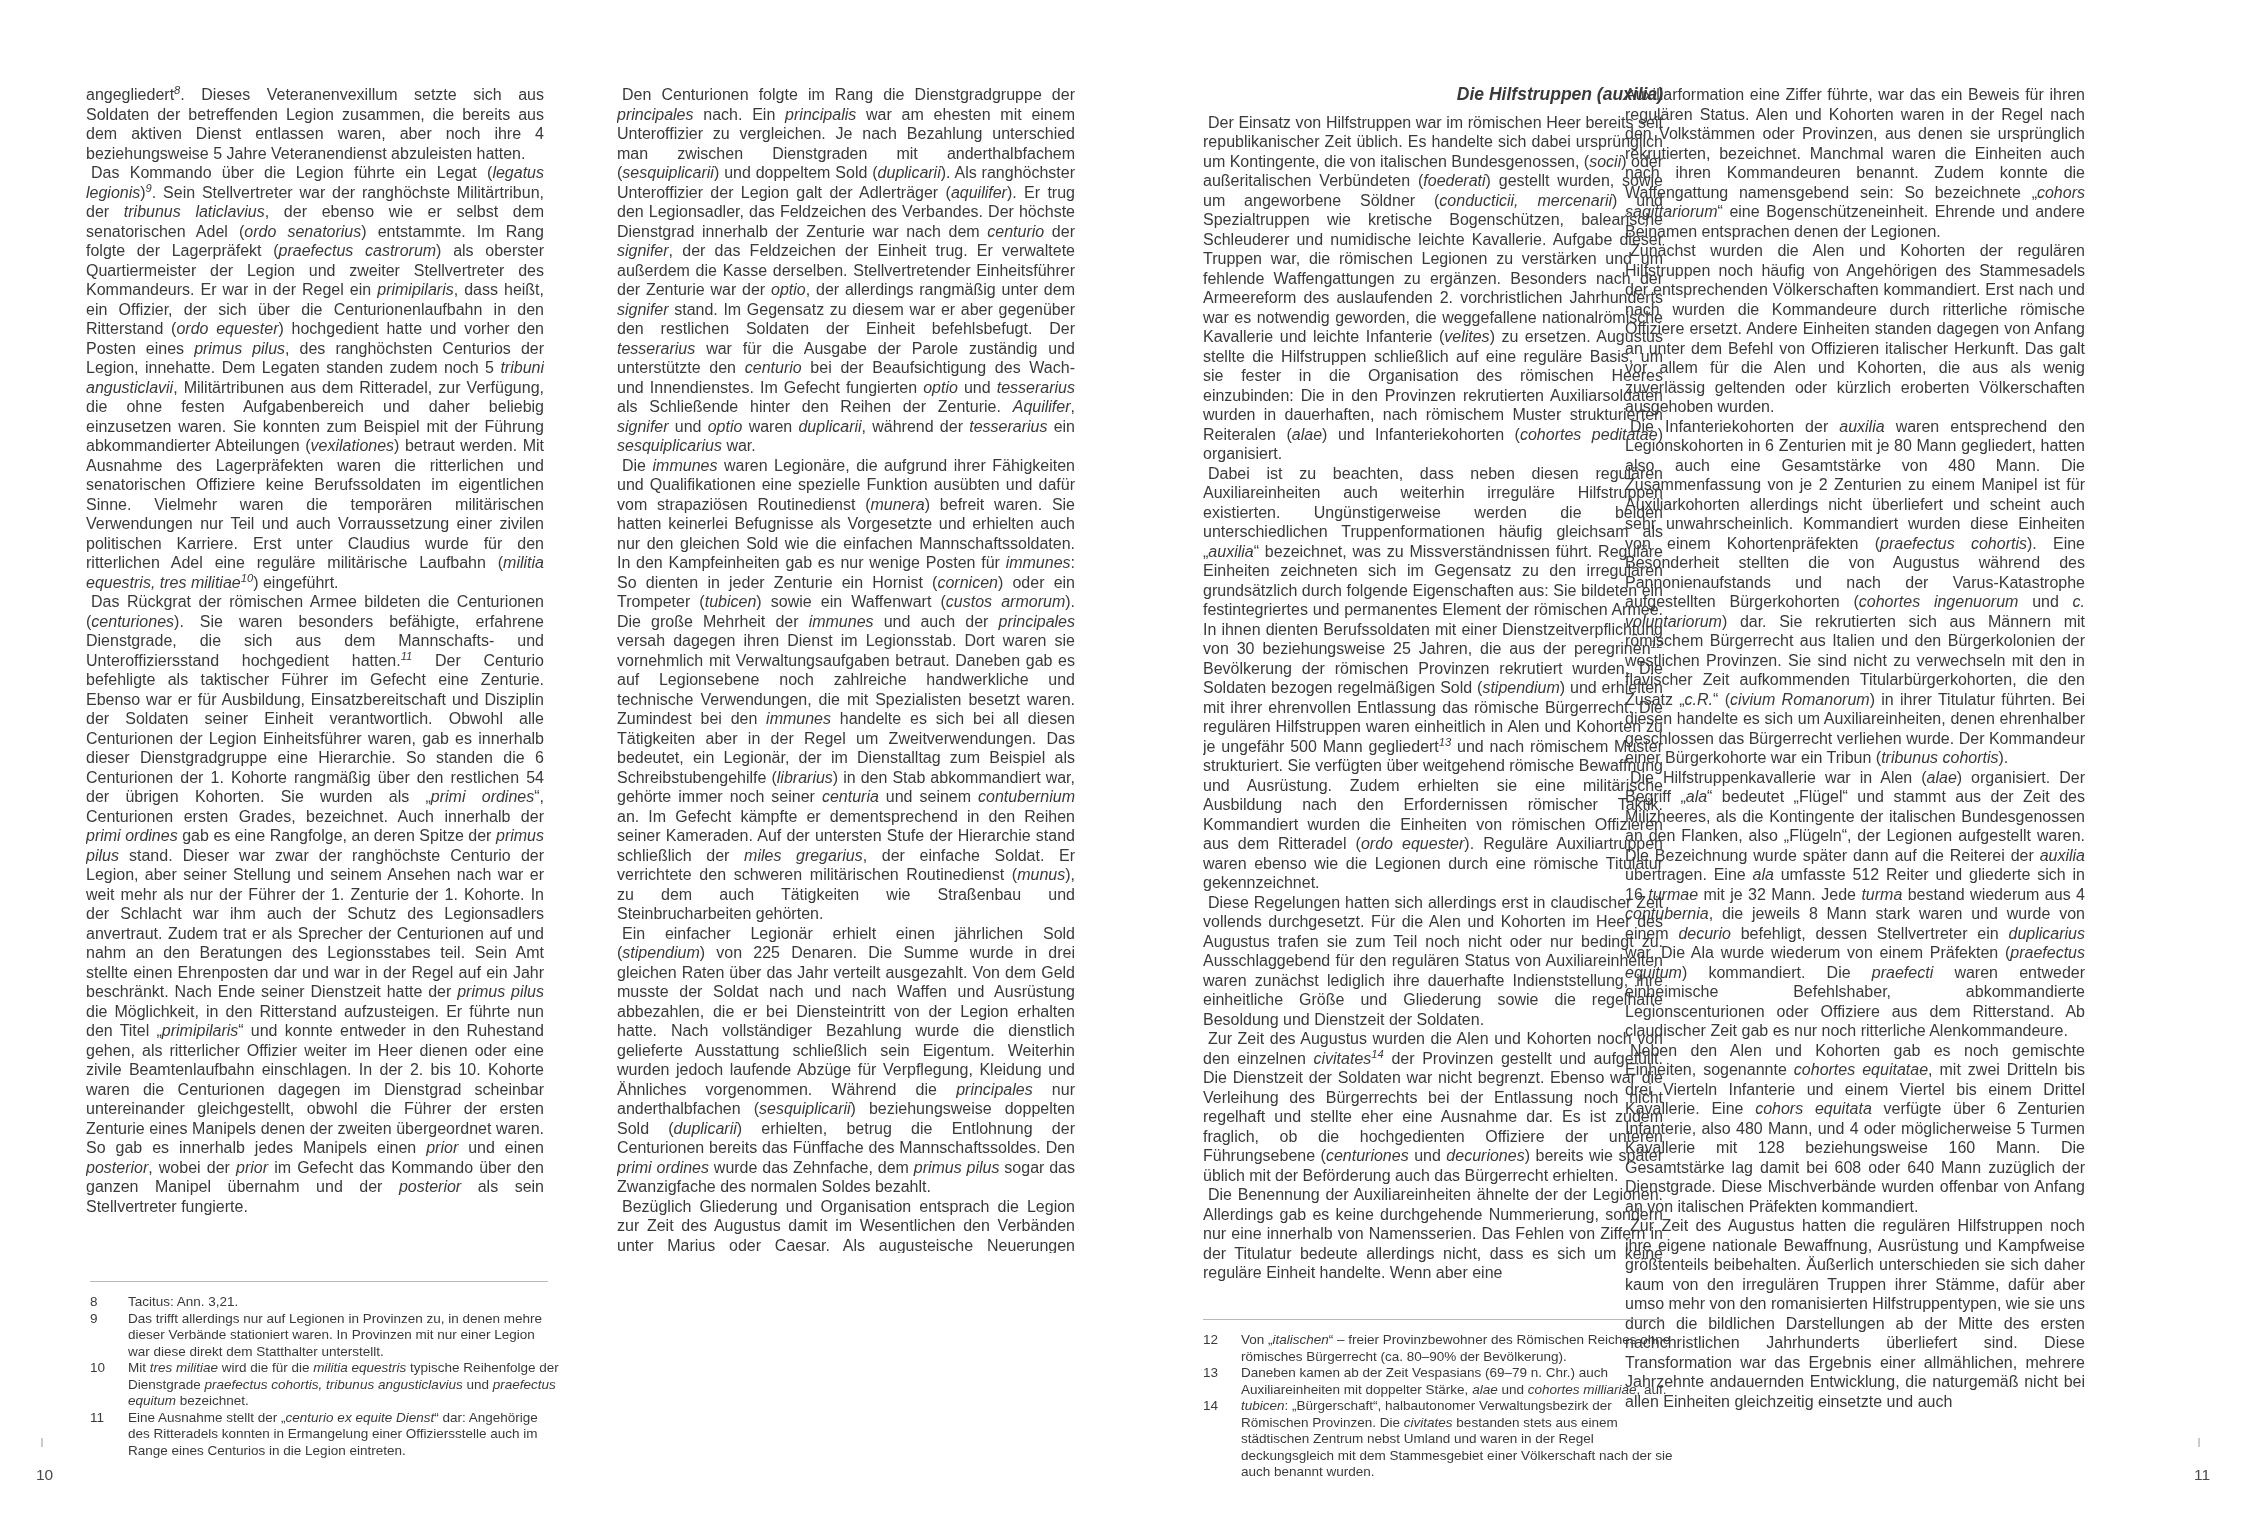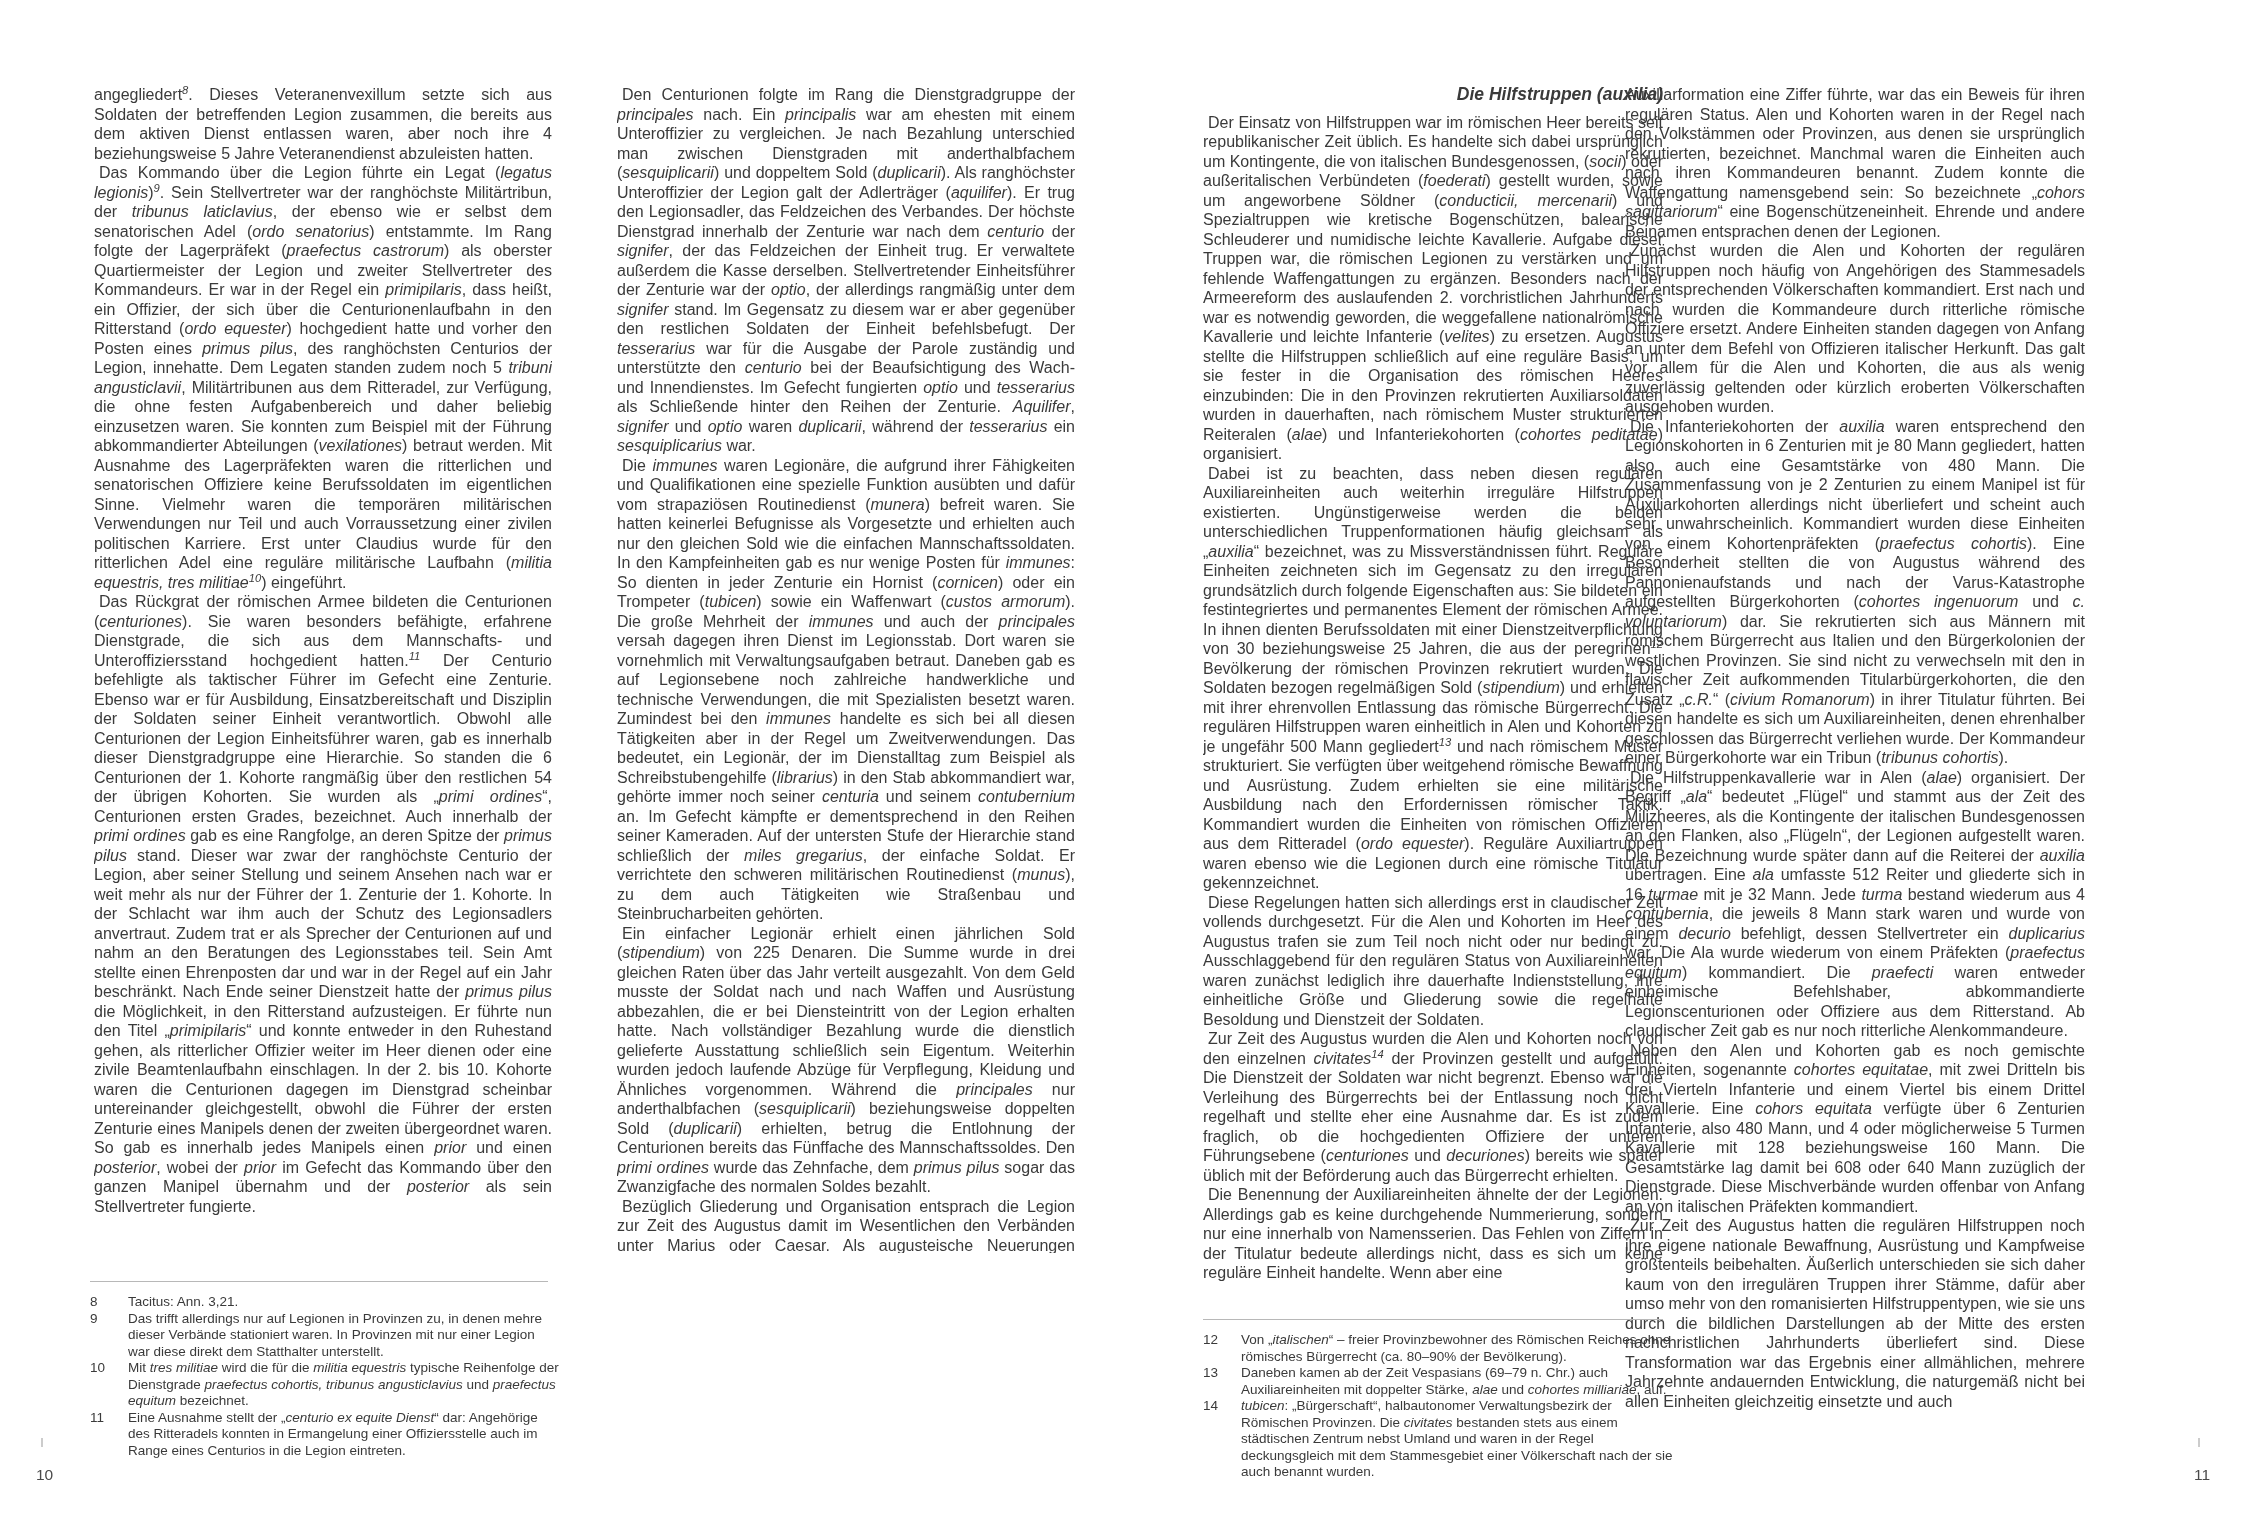--- a/index.html
+++ b/index.html
@@ -10,21 +10,21 @@
   }
   .col{
     position:absolute;top:85px;
     text-align:justify;
     font-size:16px;line-height:19.5px;
     hyphens:auto;-webkit-hyphens:auto;
     overflow:hidden;
   }
   .col p{margin:0;padding:0;text-indent:5px;}
   .col p.cont{text-indent:0;}
-  #col-p10-1{left:94px;width:458px;height:1168px;}
+  #col-p10-1{left:86px;width:458px;height:1168px;}
   #col-p10-2{left:617px;width:458px;height:1168px;}
   #col-p11-1{left:1203px;width:460px;height:1210px;}
   #col-p11-2{left:1625px;width:460px;height:1330px;}
   .heading{
     text-align:right;font-weight:bold;font-style:italic;
     font-size:17.5px;margin:0 0 8px 0 !important;text-indent:0 !important;
   }
   .fnrule{
     position:absolute;height:1px;background:#b8b8b8;
   }

